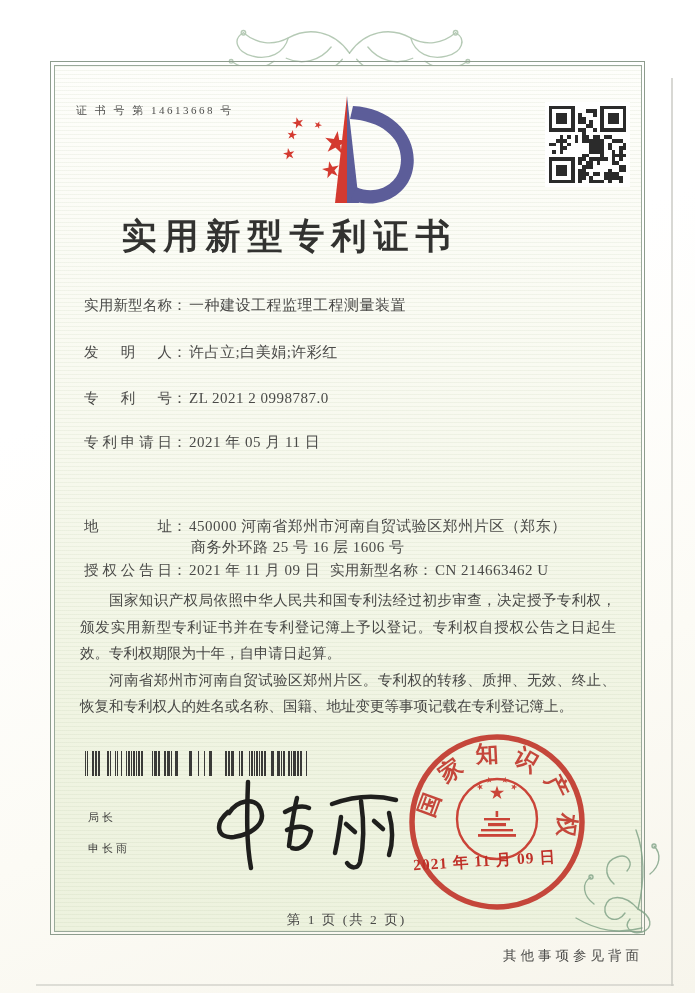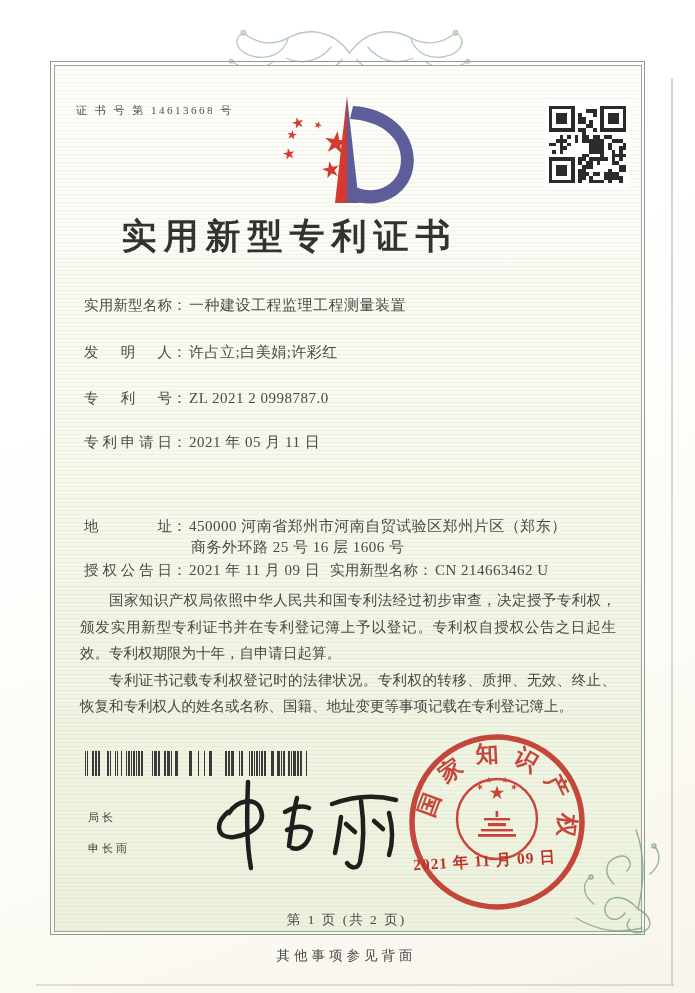--- a/index.html
+++ b/index.html
@@ -48,21 +48,21 @@
   
   .barcode{position:absolute;left:85px;top:751px;width:233px;height:25px;}
   .commissioner{position:absolute;left:88px;top:802px;font-size:11px;color:#3d3d3b;letter-spacing:3px;line-height:31px;}
   .signature{position:absolute;left:196px;top:772px;width:212px;height:102px;}
   .seal{position:absolute;left:404px;top:729px;width:186px;height:186px;opacity:.93;}
   .seal-date{
     position:absolute;left:413px;top:851px;font-size:15.5px;color:#bf3028;
     letter-spacing:1px;transform:rotate(-3.5deg);font-weight:600;
   }
   .page-number{position:absolute;left:50px;top:911px;width:593px;text-align:center;font-size:13.5px;color:#4a4a48;letter-spacing:2px;}
-  .back-note{position:absolute;left:50px;top:947px;width:593px;text-align:center;font-size:13.5px;color:#4a4a48;letter-spacing:4px;}
+  .back-note{position:absolute;left:50px;top:947px;width:593px;text-align:right;font-size:13.5px;color:#4a4a48;letter-spacing:4px;}
 
   svg{display:block;}
 </style>
 </head>
 <body>
 
 <div class="page">
 
   <div class="edge-r"></div>
   <div class="edge-b"></div>
@@ -284,21 +284,21 @@
 
   <div class="frow" style="top:560px">
     <span class="flabel">授权公告日</span><span class="fcolon">：</span><span class="fvalue">2021 年 11 月 09 日</span>
     <span class="grant2">
       <span class="flabel">实用新型名称</span><span class="fcolon">：</span><span class="fvalue">CN 214663462 U</span>
     </span>
   </div>
 
   <div class="body-text">
     <p>国家知识产权局依照中华人民共和国专利法经过初步审查，决定授予专利权，颁发实用新型专利证书并在专利登记簿上予以登记。专利权自授权公告之日起生效。专利权期限为十年，自申请日起算。</p>
-    <p>专利证书记载专利权登记时的法律状况。专利权的转移、质押、无效、终止、恢复和专利权人的姓名或名称、国籍、地址变更等事项记载在专利登记簿上。</p>
+    <p>河南省郑州市河南自贸试验区郑州片区。专利权的转移、质押、无效、终止、恢复和专利权人的姓名或名称、国籍、地址变更等事项记载在专利登记簿上。</p>
   </div>
 
   <svg class="barcode" viewBox="0 0 233 25" preserveAspectRatio="none" shape-rendering="crispEdges">
     <g fill="#3a3a38">
         <rect x="0" y="0" width="1" height="25"></rect>
         <rect x="2" y="0" width="1" height="25"></rect>
         <rect x="7" y="0" width="2" height="25"></rect>
         <rect x="10" y="0" width="2" height="25"></rect>
         <rect x="13" y="0" width="2" height="25"></rect>
         <rect x="22" y="0" width="2" height="25"></rect>

